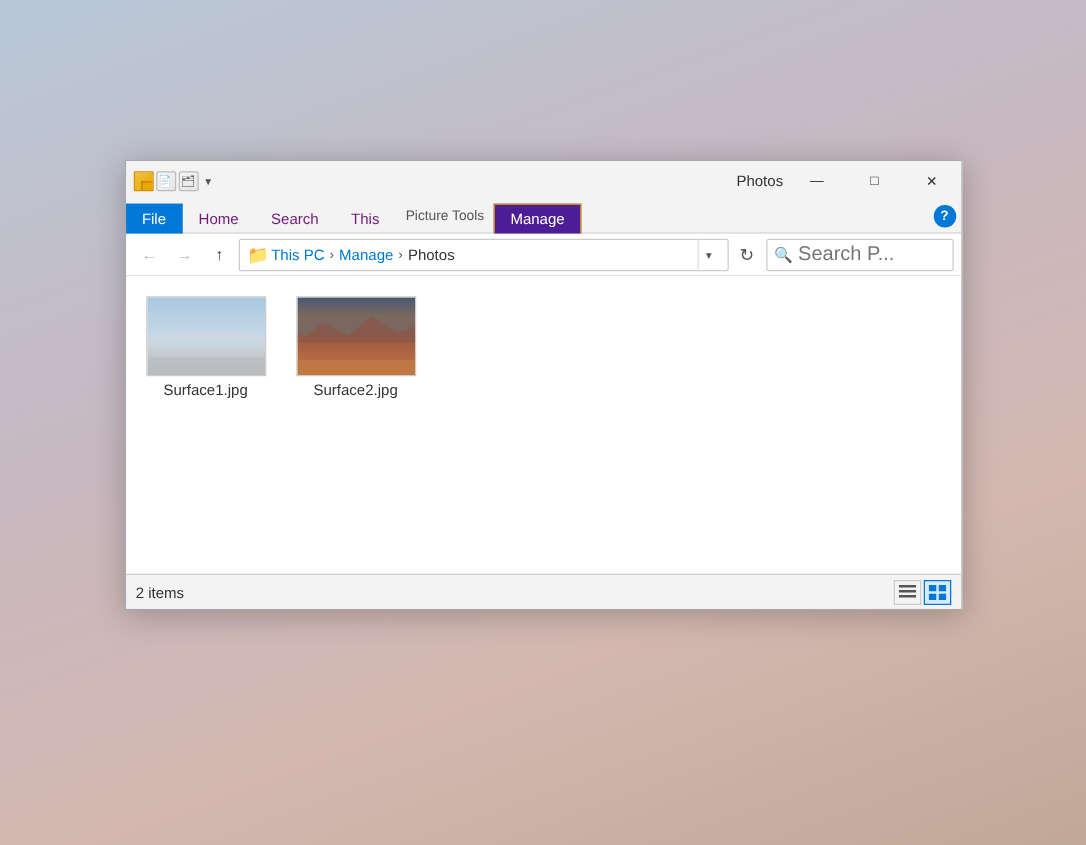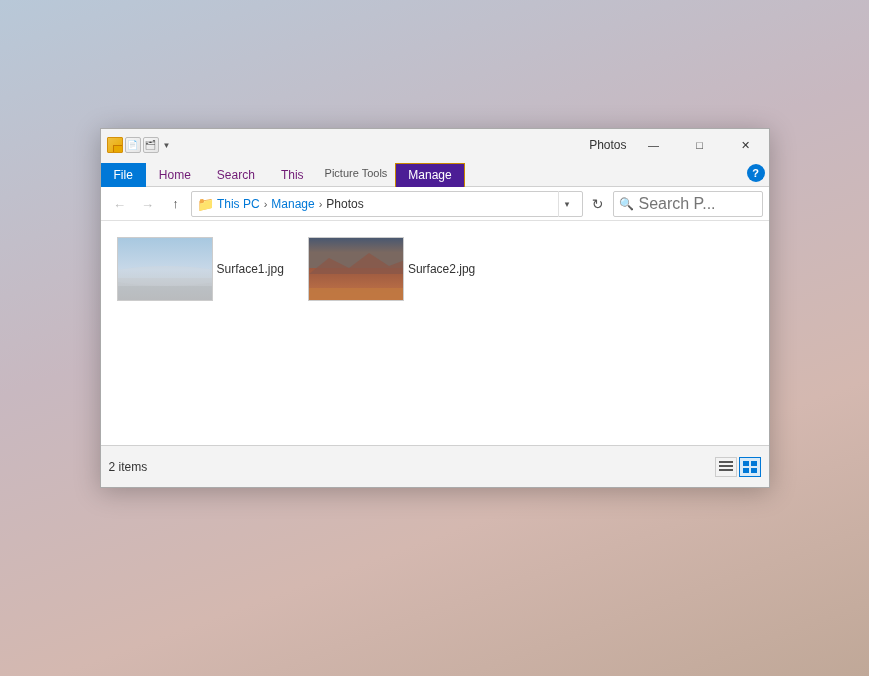--- a/index.html
+++ b/index.html
@@ -278,21 +278,21 @@
       background: white;
       padding: 12px;
       display: flex;
       align-items: flex-start;
       gap: 16px;
       overflow: hidden;
     }
 
     .file-item {
       display: flex;
-      flex-direction: row;
+      flex-direction: column;
       align-items: center;
       gap: 4px;
       cursor: pointer;
       padding: 4px;
       border-radius: 2px;
     }
 
     .thumbnail {
       width: 96px;
       height: 64px;
@@ -321,21 +321,21 @@
     }
 
     .file-label {
       font-size: 12px;
       color: #333;
       text-align: center;
     }
 
     
     .status-bar {
-      height: 42px;
+      height: 28px;
       background: #f3f3f3;
       border-top: 1px solid #d0d0d0;
       display: flex;
       align-items: center;
       padding: 0 8px;
     }
 
     .status-text {
       font-size: 12px;
       color: #333;

